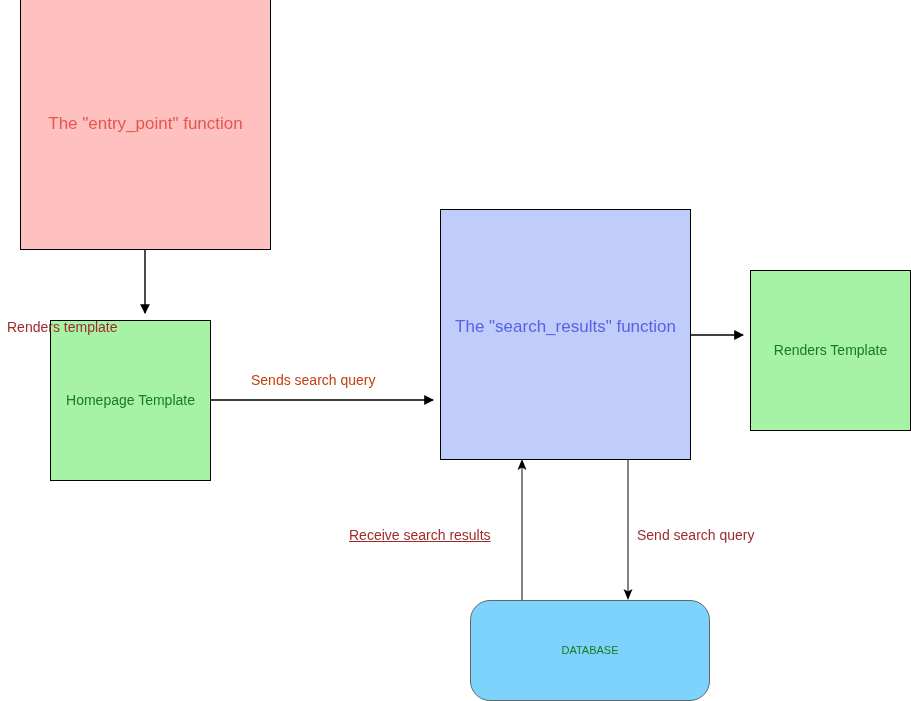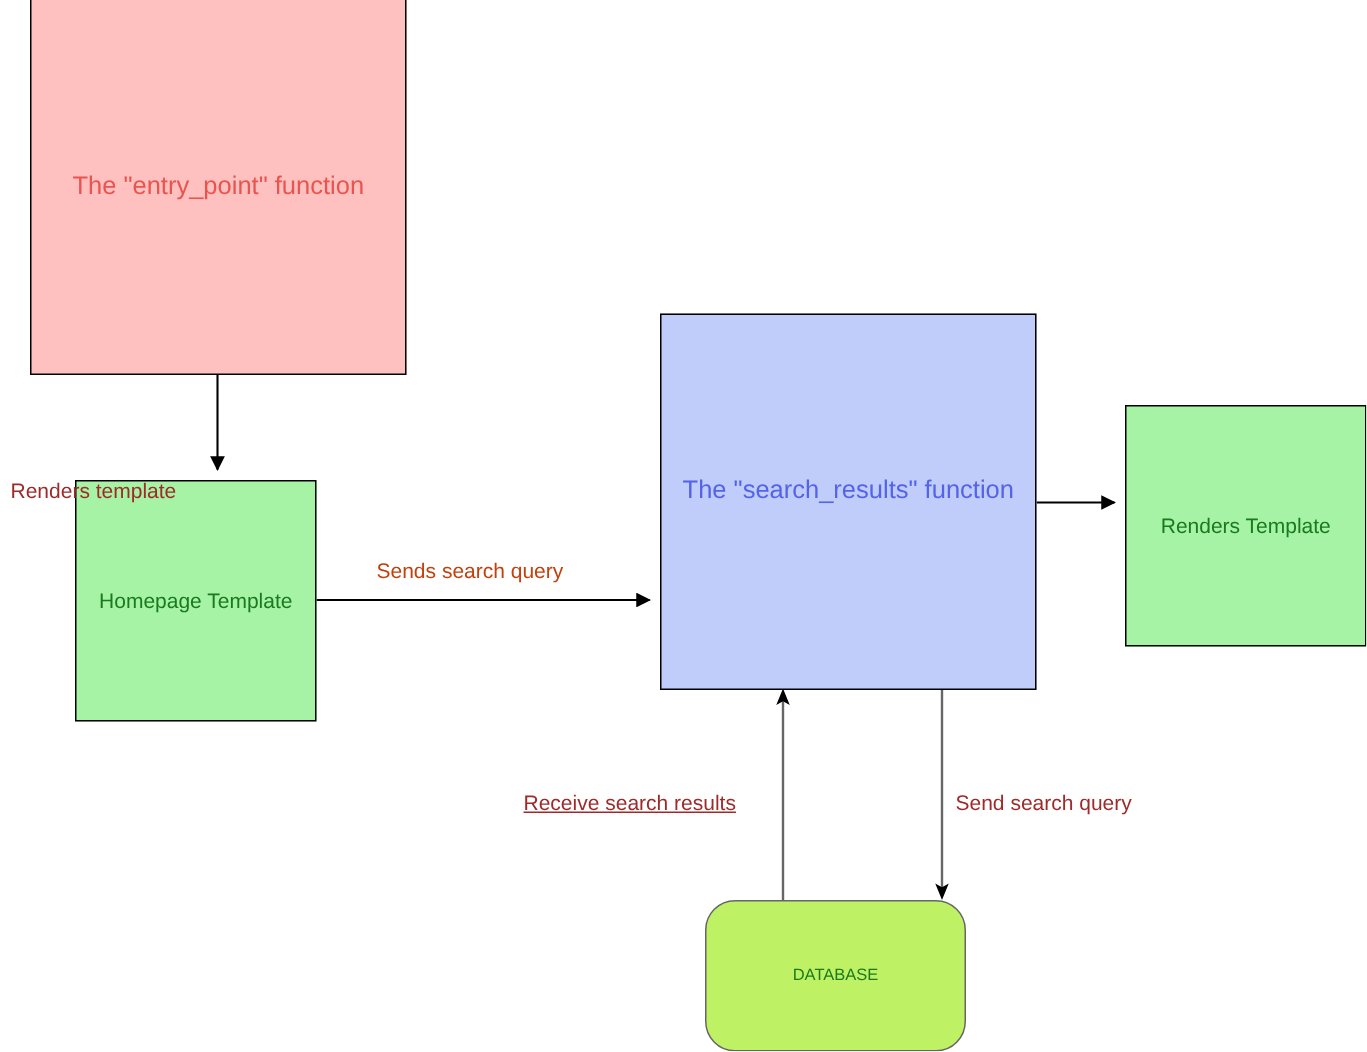--- a/index.html
+++ b/index.html
@@ -84,23 +84,23 @@
     border: 1px solid #000000;
   }
   #node-results-template .node-label {
     color: #1a7a20;
     font-size: 14px;
   }
 
   #node-database {
     left: 470px;
     top: 600px;
-    width: 174px;
+    width: 240px;
     height: 101px;
-    background: #bef264;
+    background: #7dd3fc;
     border: 1px solid #666666;
     border-radius: 20px;
   }
   #node-database .node-label {
     color: #1a7a20;
     font-size: 11px;
     position: relative;
     top: 0px;
   }
 

